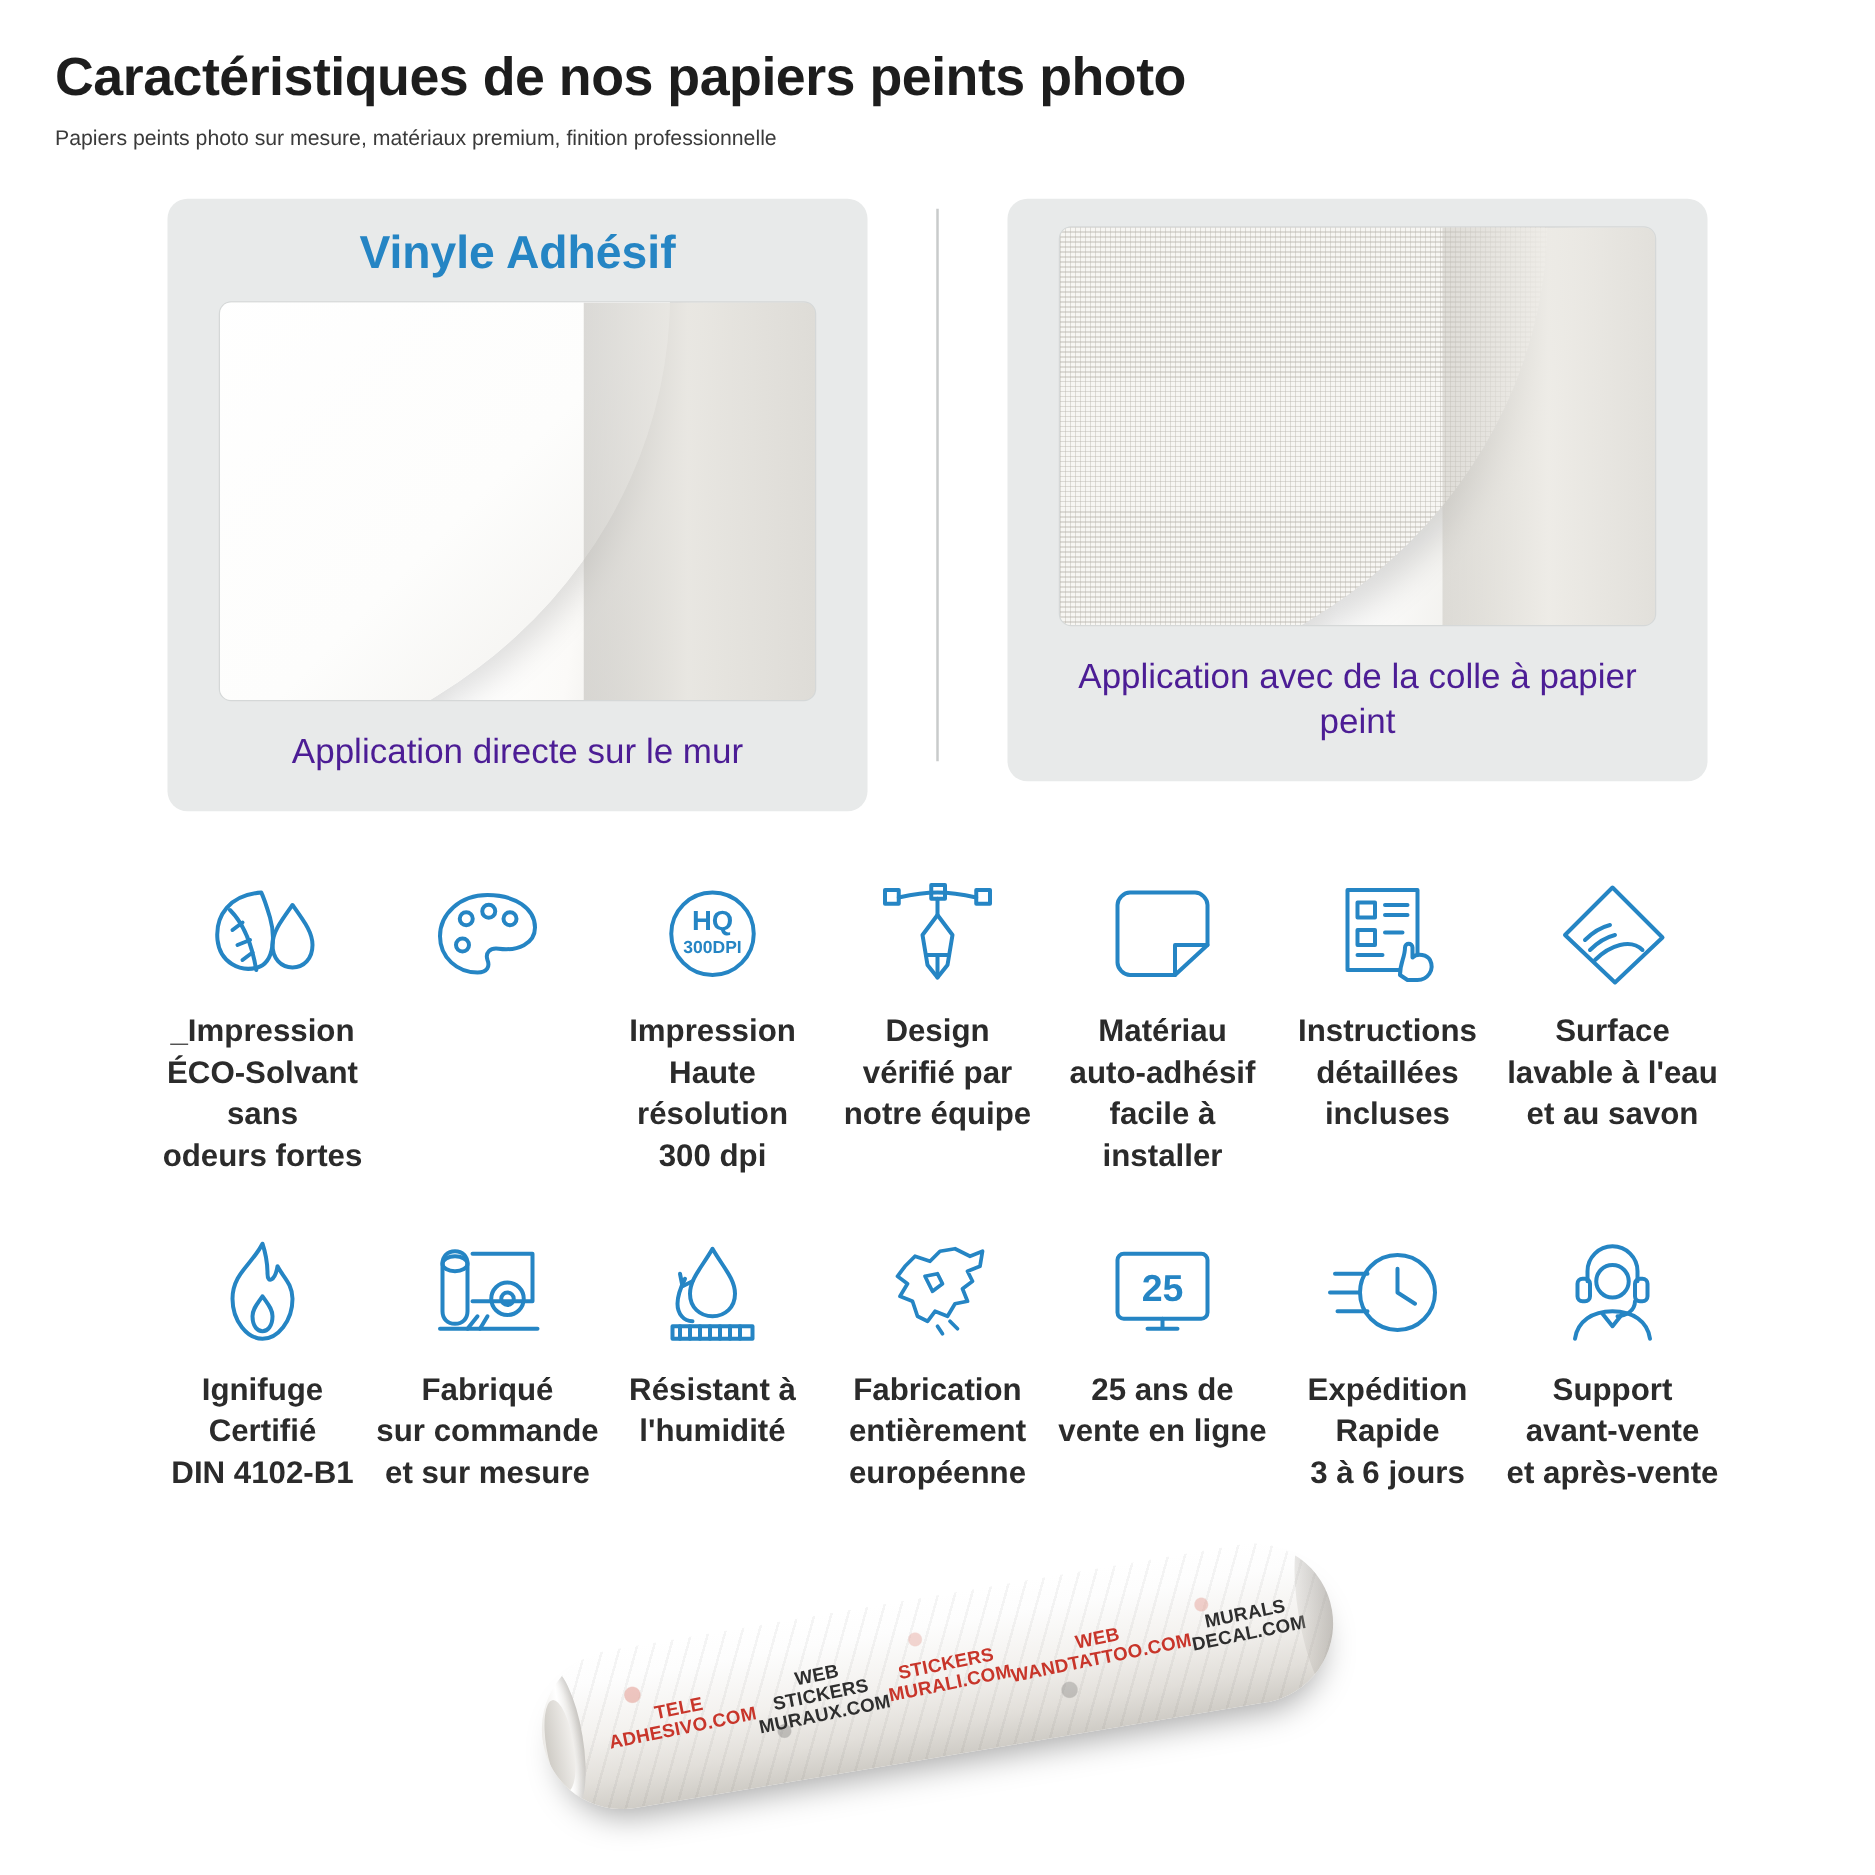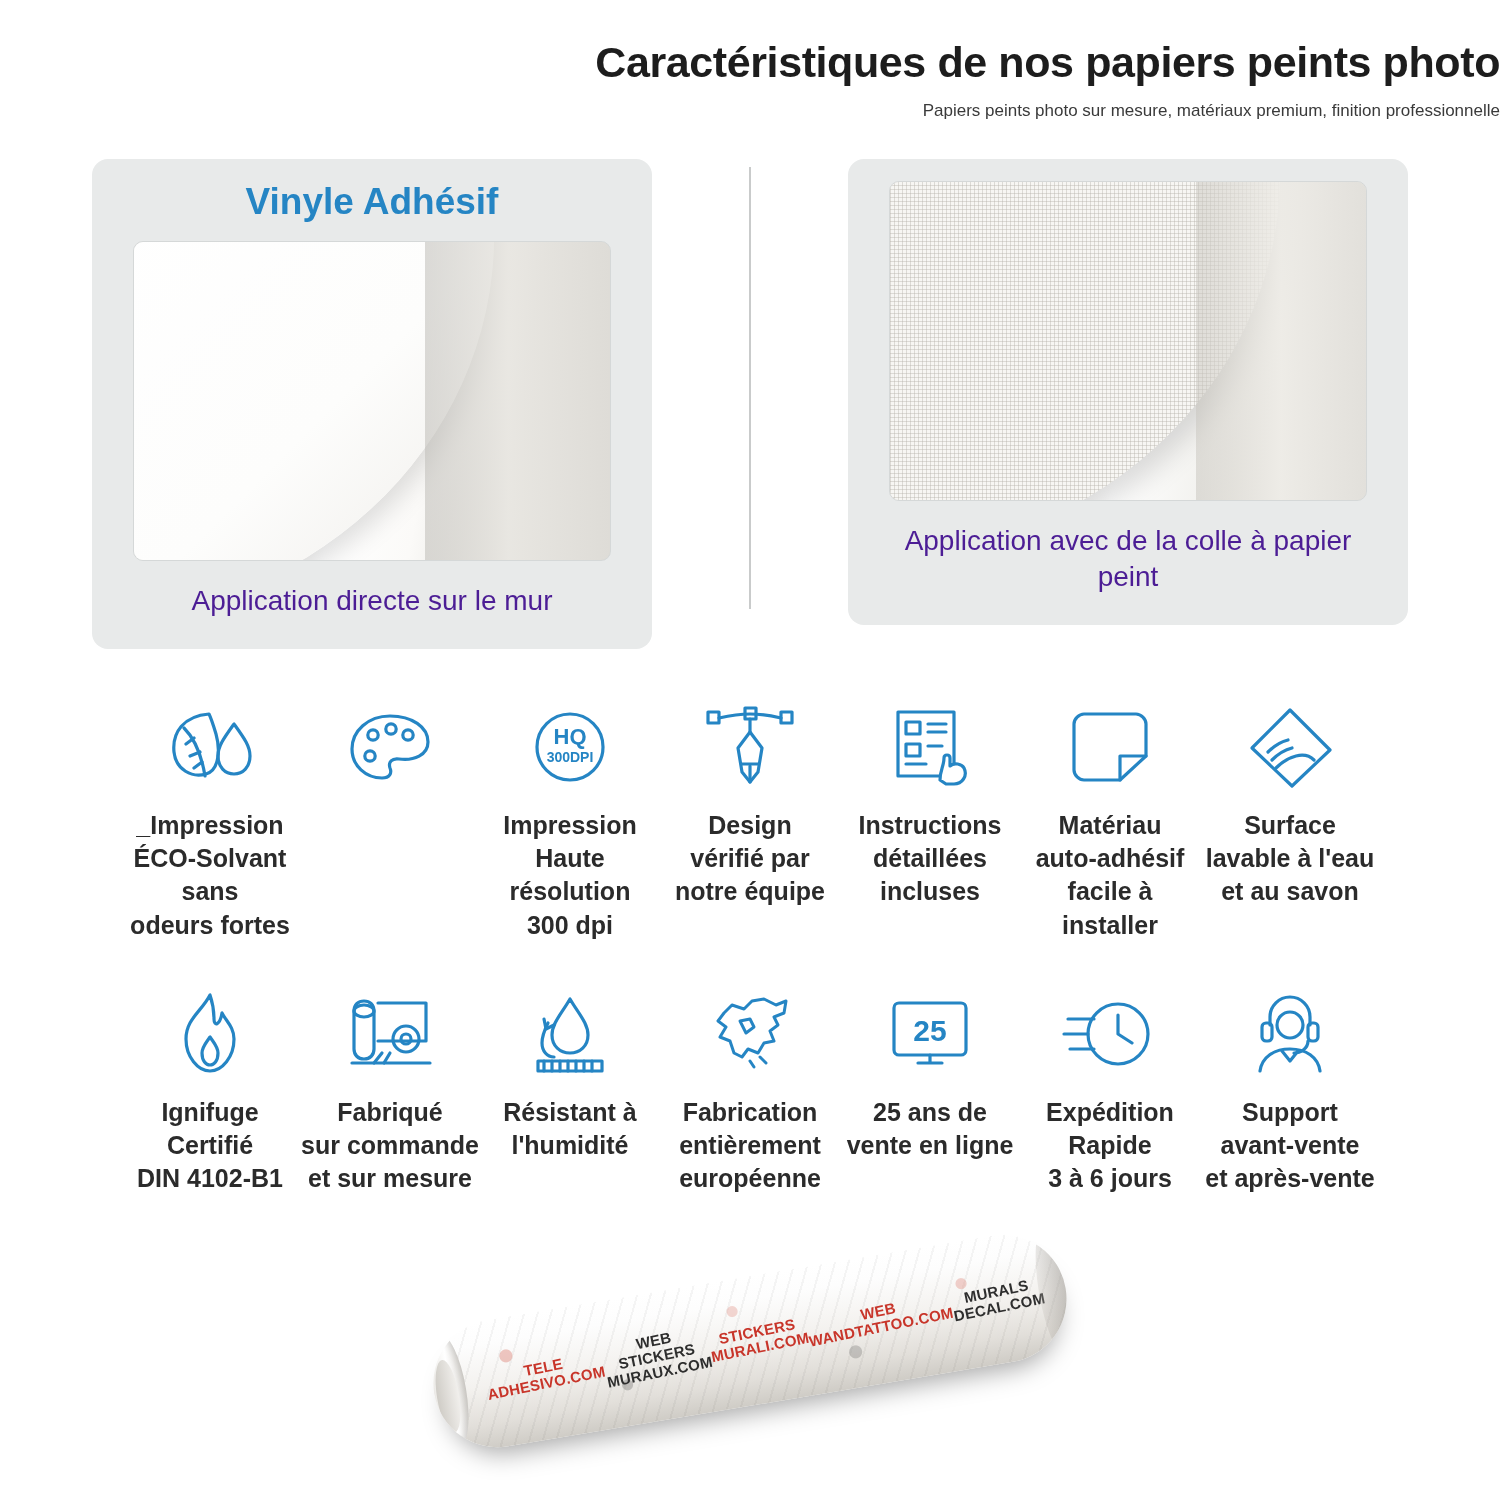--- a/index.html
+++ b/index.html
@@ -6,42 +6,41 @@
   html, body {
     width: 1500px; height: 1500px;
     background: #ffffff;
     font-family: "Liberation Sans", sans-serif;
     color: #2b2b2b;
     overflow: hidden;
   }
   .page { position: relative; width: 1500px; height: 1500px; }
 
   
-  .header { text-align: right; padding-top: 38px; }
+  .header { text-align: left; padding-top: 38px; padding-left: 44px; }
   .header h1 {
     font-size: 43px;
     font-weight: bold;
     letter-spacing: -0.4px;
     color: #1d1d1d;
   }
   .header h2 {
     font-size: 17px;
     font-weight: normal;
     color: #3a3a3a;
     margin-top: 14px;
   }
 
   
   .materials {
     display: flex;
     justify-content: center;
     align-items: flex-start;
     margin-top: 38px;
     position: relative;
-    gap: 42px;
   }
   .card {
     width: 560px;
     background: #e8eaea;
     border-radius: 16px;
     padding: 22px 24px 30px 24px;
     text-align: center;
   }
   .card.left { margin-right: 55px; }
   .card.right { margin-left: 55px; }
@@ -303,43 +302,43 @@
         </svg>
       </div>
       <div class="flabel">Design
 vérifié par
 notre équipe</div>
     </div>
 
     <div class="feature">
       <div class="ico">
         <svg width="96" height="86" viewBox="0 0 96 86" fill="none" stroke="#2585c4" stroke-width="3.2" stroke-linecap="round" stroke-linejoin="round">
+          <path d="M22 10 H74 C79 10 84 15 84 20 V52 L58 76 H22 C17 76 12 71 12 66 V20 C12 15 17 10 22 10 Z"></path>
+          <path d="M84 52 L58 52 L58 76"></path>
+        </svg>
+      </div>
+      <div class="flabel">Matériau
+auto-adhésif
+facile à installer</div>
+    </div>
+
+    <div class="feature">
+      <div class="ico">
+        <svg width="96" height="86" viewBox="0 0 96 86" fill="none" stroke="#2585c4" stroke-width="3.2" stroke-linecap="round" stroke-linejoin="round">
           <path d="M16 8 H72 V72 H16 Z"></path>
           <rect x="24" y="18" width="14" height="12"></rect>
           <path d="M46 20 H64 M46 28 H64"></path>
           <rect x="24" y="40" width="14" height="12"></rect>
           <path d="M46 42 H60 M24 60 H44"></path>
           <path d="M58 76 C58 66 62 62 62 54 C62 50 68 50 68 54 L68 62 C72 58 80 60 82 64 C86 72 80 80 72 80 H64 Z" fill="#ffffff"></path>
         </svg>
       </div>
       <div class="flabel">Instructions
 détaillées
 incluses</div>
-    </div>
-
-    <div class="feature">
-      <div class="ico">
-        <svg width="96" height="86" viewBox="0 0 96 86" fill="none" stroke="#2585c4" stroke-width="3.2" stroke-linecap="round" stroke-linejoin="round">
-          <path d="M22 10 H74 C79 10 84 15 84 20 V52 L58 76 H22 C17 76 12 71 12 66 V20 C12 15 17 10 22 10 Z"></path>
-          <path d="M84 52 L58 52 L58 76"></path>
-        </svg>
-      </div>
-      <div class="flabel">Matériau
-auto-adhésif
-facile à installer</div>
     </div>
 
     <div class="feature">
       <div class="ico">
         <svg width="96" height="86" viewBox="0 0 96 86" fill="none" stroke="#2585c4" stroke-width="3.2" stroke-linecap="round" stroke-linejoin="round">
           <path d="M10 44 L48 6 L88 46 L50 82 Z"></path>
           <path d="M34 64 C40 58 46 54 54 52 C62 50 68 52 72 56"></path>
           <path d="M30 56 C36 50 42 46 50 44"></path>
           <path d="M26 48 C32 42 38 38 46 36"></path>
         </svg>

